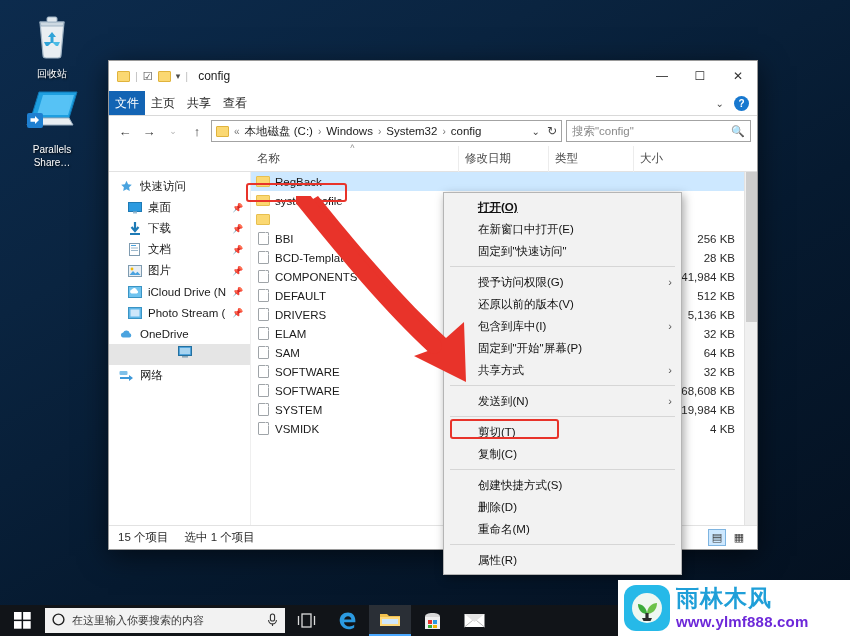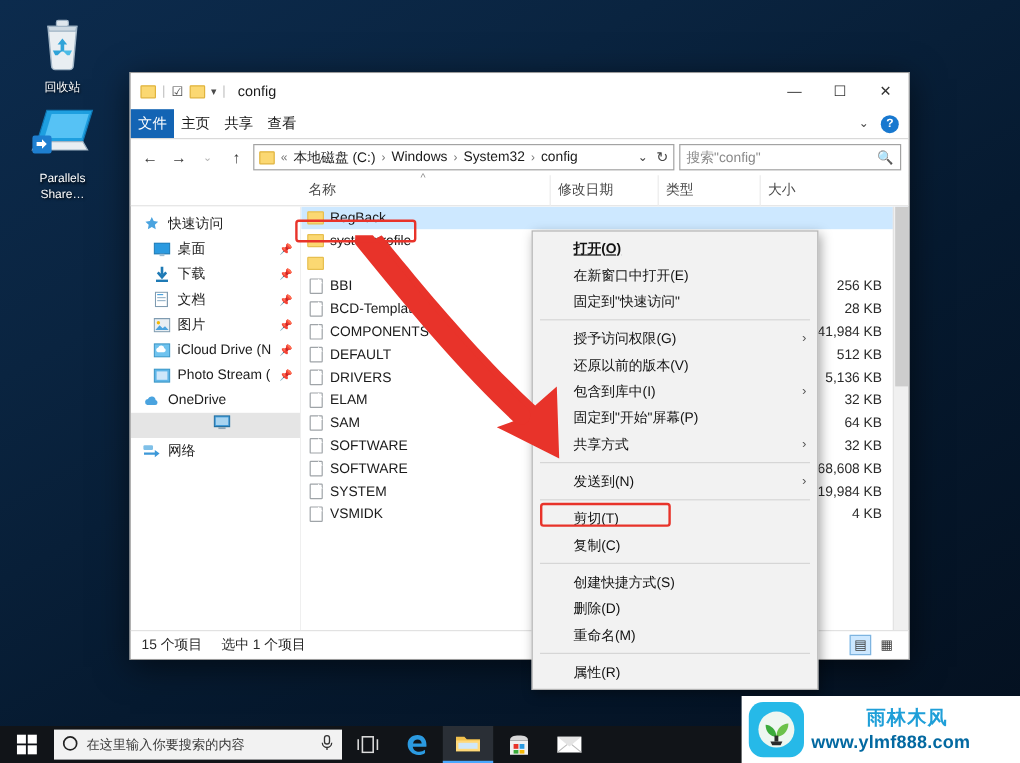--- a/index.html
+++ b/index.html
@@ -190,22 +190,22 @@
   
   #watermark {
     position: absolute; right: 0; bottom: 0; width: 232px; height: 56px;
     background: #fff; display: flex; align-items: center; gap: 6px; padding: 4px 6px; z-index: 80;
   }
   .wm-logo {
     width: 46px; height: 46px; border-radius: 12px;
     background: #26b9e8; display: flex; align-items: center; justify-content: center; flex: 0 0 46px;
   }
   .wm-text { display: flex; flex-direction: column; line-height: 1; }
-  .wm-cn { font-size: 16px; font-weight: bold; color: #1f9fd8; letter-spacing: 1px; margin-left: 46px; }
-  .wm-url { font-size: 15px; font-weight: bold; color: #0369a1; margin-top: 4px; letter-spacing: .2px; }
+  .wm-cn { font-size: 23px; font-weight: bold; color: #1f9fd8; letter-spacing: 1px; }
+  .wm-url { font-size: 15px; font-weight: bold; color: #6d28d9; margin-top: 4px; letter-spacing: .2px; }
 </style>
 </head>
 <body>
 
 <div id="desktop">
 
   <div class="desk-icon" style="left:10px; top:10px;">
     <span class="glyph">
       <svg width="46" height="50" viewBox="0 0 46 50">
         <path d="M11 12 h24 l-3 33 a3 3 0 0 1 -3 3 h-12 a3 3 0 0 1 -3 -3 z" fill="#e9eef2" stroke="#9fb3c4" stroke-width="1.2"></path>

